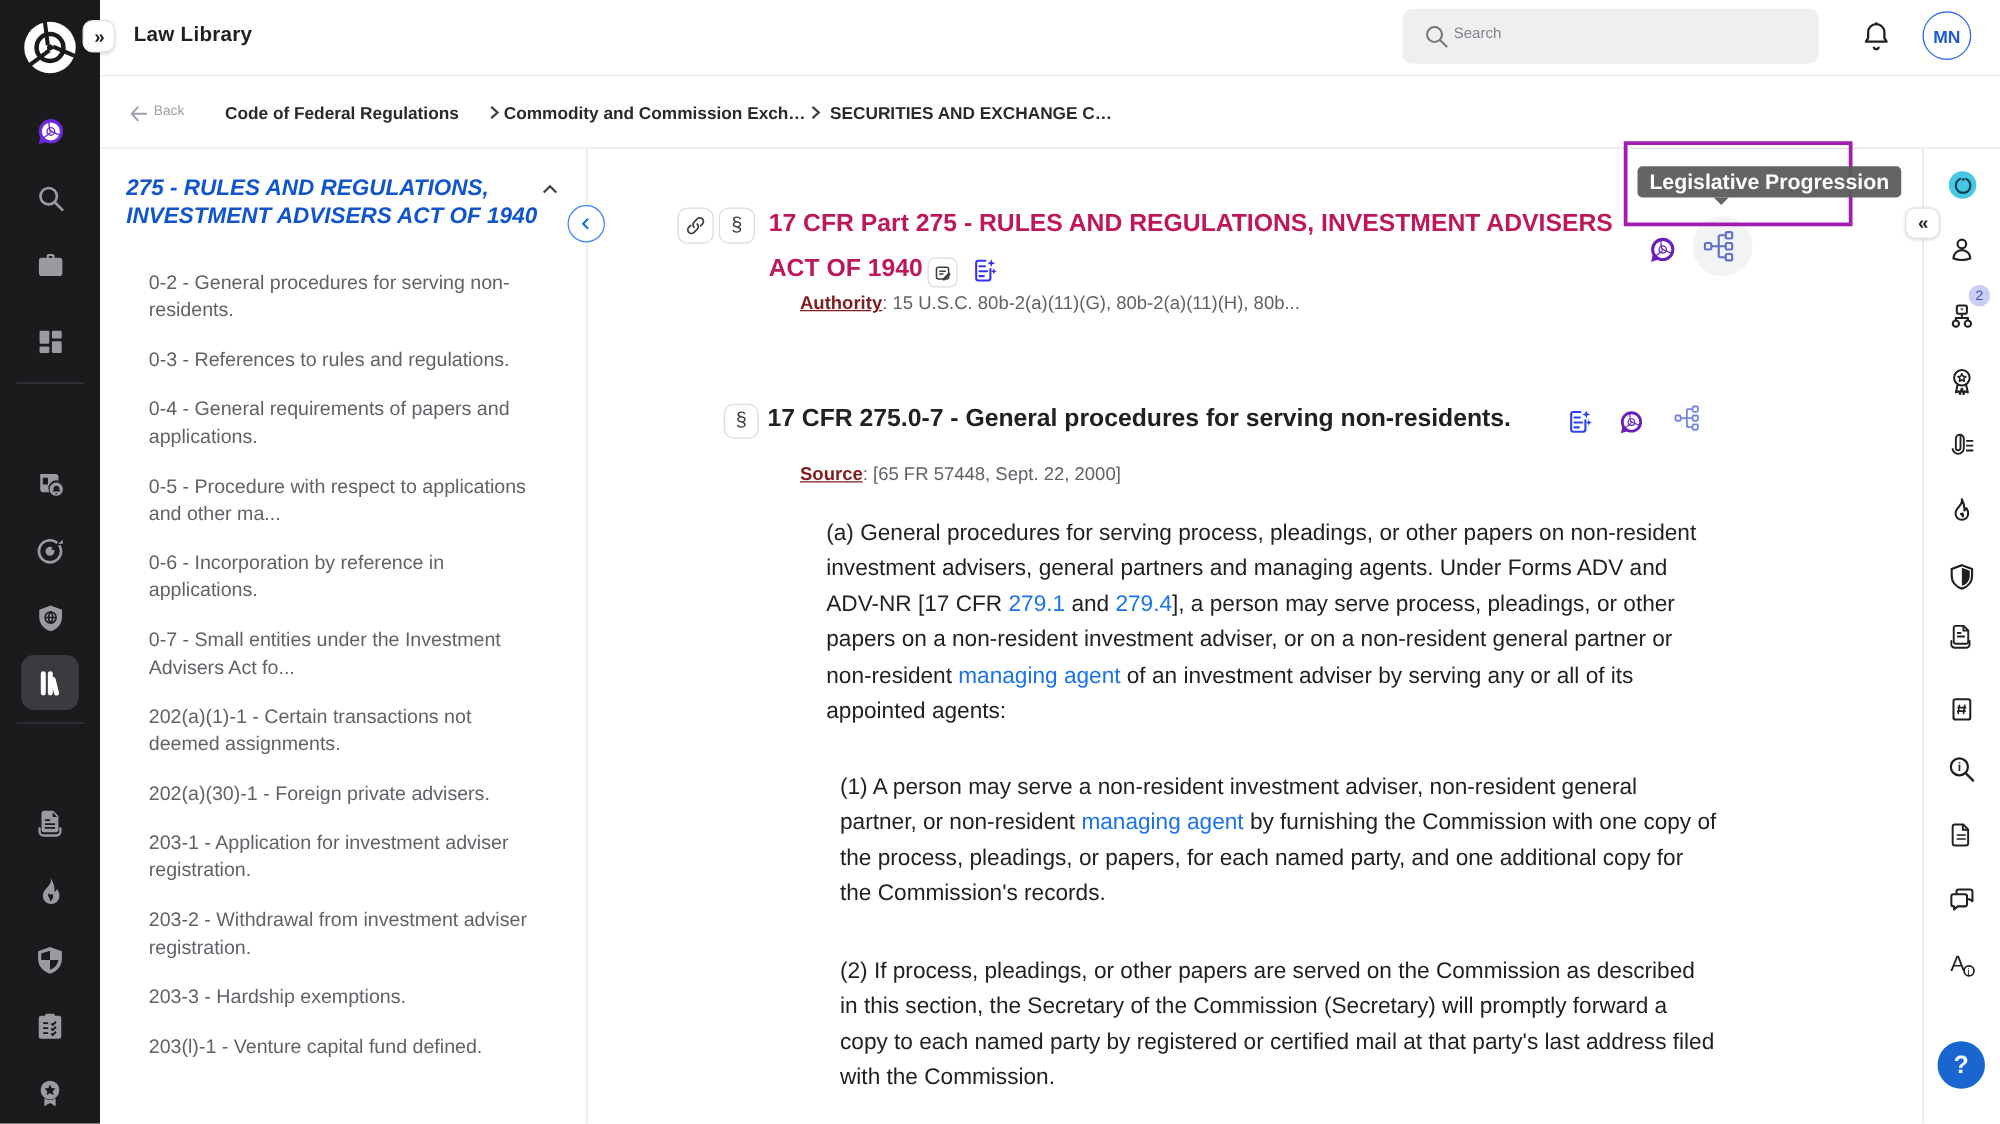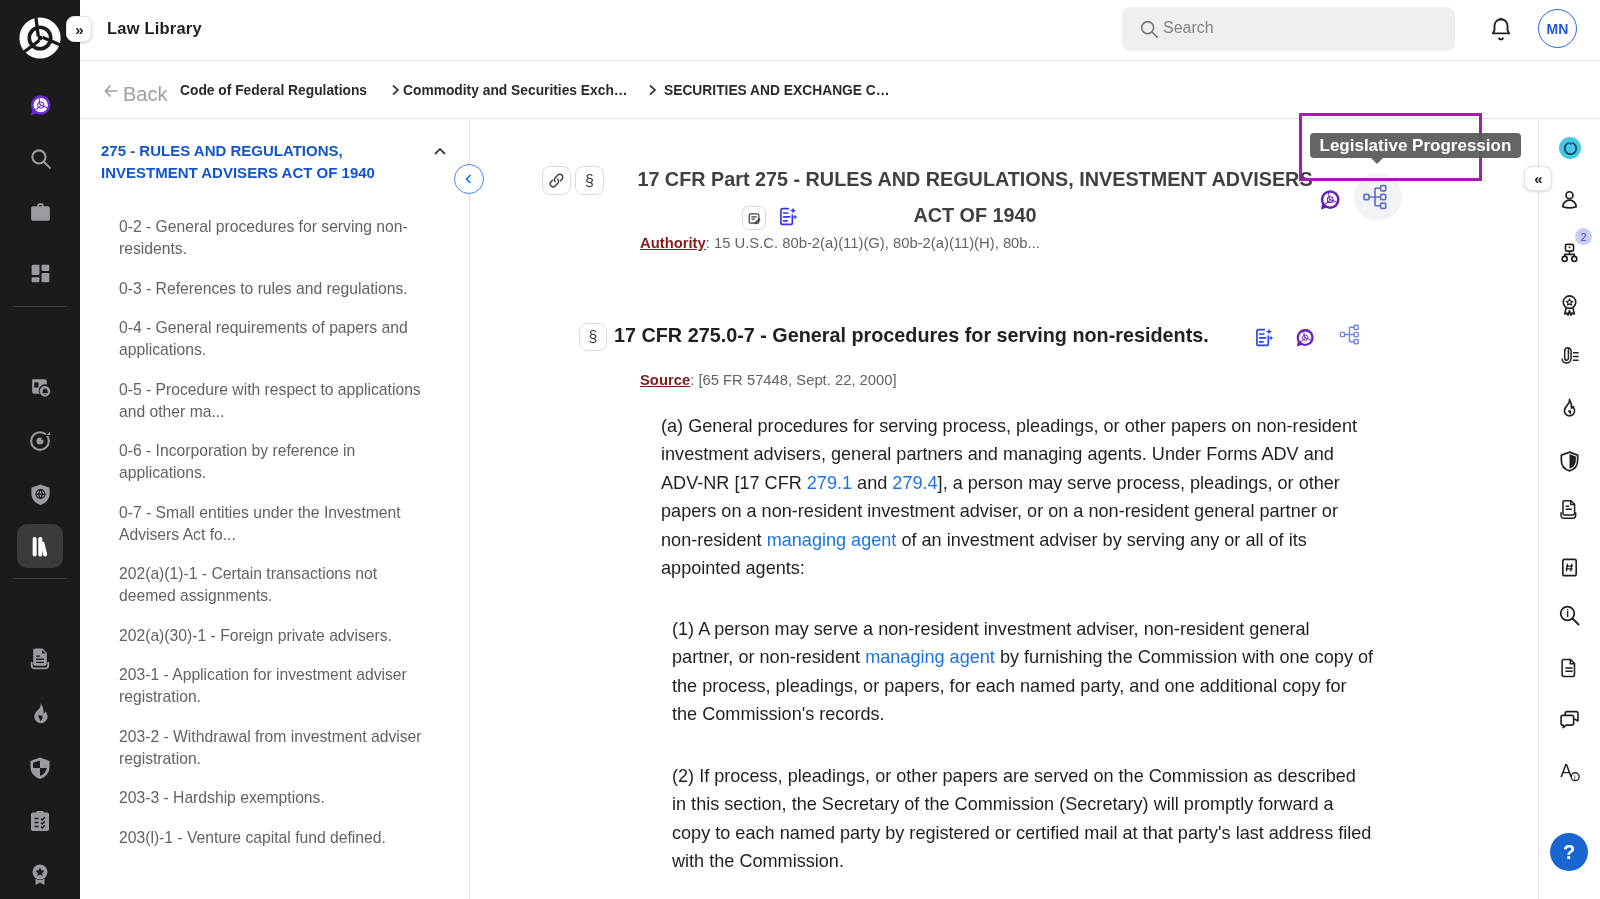--- a/index.html
+++ b/index.html
@@ -10,44 +10,44 @@
 #snav { position:absolute; left:0; top:0; width:80px; height:899px; background:#1b1b1e; z-index:5; }
 .sic { position:absolute; left:0; width:80px; display:flex; justify-content:center; color:#9a9aa0; }
 .sdiv { position:absolute; left:13px; width:54px; height:1px; background:#3c3c41; }
 #seltile { position:absolute; left:17px; top:524px; width:46px; height:44px; background:#3a3a3f; border-radius:10px; }
 
 #expbtn { position:absolute; left:66px; top:16px; width:26px; height:26px; background:#fff; border:1px solid #e3e3e6; border-radius:8px; box-shadow:0 1px 3px rgba(0,0,0,.18); z-index:9; display:flex; align-items:center; justify-content:center; font-weight:bold; font-size:15px; color:#202124; letter-spacing:-1px; }
 
 #topbar { position:absolute; left:80px; top:0; width:1520px; height:61px; background:#fff; border-bottom:1px solid #ececec; }
 #applbl { position:absolute; left:107px; top:19px; font-size:16.5px; font-weight:bold; color:#1f1f22; letter-spacing:.2px; }
 #search { position:absolute; left:1122px; top:7px; width:333px; height:44px; background:#efeff0; border-radius:8px; }
-#search .ph { position:absolute; left:41px; top:12px; font-size:16px; color:#7e848a; }
+#search .ph { position:absolute; left:41px; top:12px; font-size:12px; color:#7e848a; }
 
 #crumbs { position:absolute; left:80px; top:62px; width:1520px; height:57px; background:#fff; border-bottom:1px solid #e4e4e6; }
 .crumb { position:absolute; top:83px; font-size:13.8px; font-weight:bold; color:#2a2a2e; }
-.crumbgray { position:absolute; top:83px; font-size:20px; color:#9aa0a6; }
+.crumbgray { position:absolute; top:83px; font-size:11px; color:#9aa0a6; }
 .chev { position:absolute; top:82px; color:#5f6368; }
 
 #lpanel { position:absolute; left:80px; top:119px; width:390px; height:780px; background:#fff; }
 #lpanel-border { position:absolute; left:469px; top:119px; width:1px; height:780px; background:#e1e1e4; }
-#lphead { position:absolute; left:101px; top:140px; width:330px; font-size:15px; font-weight:bold; color:#1155cc; line-height:21.5px; }
+#lphead { position:absolute; left:101px; top:140px; width:330px; font-size:18px; font-weight:bold; color:#1155cc; line-height:21.5px;font-style:italic; }
 #lpchev { position:absolute; left:432px; top:144px; color:#3c4043; }
 #collbtn { position:absolute; left:454px; top:164px; width:30px; height:30px; background:#fff; border:1px solid #4285f4; border-radius:50%; z-index:6; display:flex; align-items:center; justify-content:center; color:#1a73e8; }
 #lplist { position:absolute; left:119px; top:216px; width:340px; font-size:15.7px; color:#5f6368; line-height:22px; }
 #lplist p { margin:0 0 17.5px 0; }
 
 #rrborder { position:absolute; left:1538px; top:119px; width:1px; height:780px; background:#e1e1e4; }
 .ric { position:absolute; left:1538px; width:62px; display:flex; justify-content:center; color:#1f2023; }
 #collbtn2 { position:absolute; left:1524px; top:166px; width:28px; height:25px; background:#fff; border:1px solid #e3e3e6; border-radius:8px; box-shadow:0 1px 3px rgba(0,0,0,.15); z-index:6; display:flex; align-items:center; justify-content:center; font-weight:bold; font-size:15px; color:#232327; letter-spacing:-1px; }
 #cyan { position:absolute; left:1559px; top:137px; width:22px; height:22px; border-radius:50%; background:#45c8e4; display:flex; align-items:center; justify-content:center; }
 #badge2 { position:absolute; left:1575px; top:228px; width:17px; height:17px; border-radius:50%; background:#c9cdf4; color:#3f51b5; font-size:11px; display:flex; align-items:center; justify-content:center; z-index:2; }
 #help { position:absolute; left:1550px; top:833px; width:38px; height:38px; border-radius:50%; background:#1a66d1; color:#fff; font-size:20px; font-weight:bold; display:flex; align-items:center; justify-content:center; }
 
 .sqbtn { position:absolute; width:29px; height:29px; border:1px solid #dadce0; border-radius:8px; background:#fff; display:flex; align-items:center; justify-content:center; color:#3c4043; }
-#h1 { position:absolute; left:615px; top:162px; width:720px; font-size:19.8px; font-weight:bold; color:#404040; line-height:35.5px;text-align:center; }
+#h1 { position:absolute; left:615px; top:162px; width:720px; font-size:19.8px; font-weight:bold; color:#be185d; line-height:35.5px; }
 #authority { position:absolute; left:640px; top:235px; font-size:14.8px; color:#5f6368; }
 #h2 { position:absolute; left:614px; top:324px; font-size:19.8px; font-weight:bold; color:#202124; }
 #source { position:absolute; left:640px; top:372px; font-size:14.8px; color:#5f6368; }
 .bodytext { position:absolute; font-size:18.1px; color:#1f2023; line-height:28.4px; }
 .bodytext a { color:#1a73e8; text-decoration:none; }
 b.dk { color:#7f1d1d;text-decoration:underline; }
 
 #purbox { position:absolute; left:1299px; top:113px; width:183px; height:68px; border:3px solid #a21caf; z-index:8; background:transparent; }
 #tip { position:absolute; left:1310px; top:133px; height:25px; padding:0 9.5px; background:rgba(92,92,92,.95); border-radius:4px; color:#fff; font-size:17px; font-weight:bold; display:flex; align-items:center; z-index:9; white-space:nowrap; }
 #tipcaret { position:absolute; left:1371px; top:158px; width:0; height:0; border-left:6px solid transparent; border-right:6px solid transparent; border-top:6px solid rgba(90,90,90,.93); z-index:9; }
@@ -204,21 +204,21 @@
 <div id="backarr" class="abs" style="left:102px; top:82px; color:#9aa0a6;"><svg width="18" height="18" viewBox="0 0 24 24">
       <g fill="none" stroke="#9aa0a6" stroke-width="2" stroke-linecap="round">
         <path d="M20 12 H5 M11 5 L4.5 12 L11 19" stroke-linejoin="round"></path>
       </g>
     </svg></div>
 <div class="crumbgray" style="left:123px;">Back</div>
 <div class="crumb" style="left:180px;">Code of Federal Regulations</div>
 <div class="chev" style="left:387px;"><svg width="16" height="16" viewBox="0 0 16 16">
       <path d="M6 3.5 L11 8 L6 12.5" fill="none" stroke="#3c4043" stroke-width="1.8"></path>
     </svg></div>
-<div class="crumb" style="left:403px;">Commodity and Securities Exch…</div>
+<div class="crumb" style="left:403px;">Commodity and Commission Exch…</div>
 <div class="chev" style="left:644px;"><svg width="16" height="16" viewBox="0 0 16 16">
       <path d="M6 3.5 L11 8 L6 12.5" fill="none" stroke="#3c4043" stroke-width="1.8"></path>
     </svg></div>
 <div class="crumb" style="left:664px;">SECURITIES AND EXCHANGE C…</div>
 
 <div id="lpanel"></div>
 <div id="lpanel-border"></div>
 <div id="lphead">275 - RULES AND REGULATIONS,<br>INVESTMENT ADVISERS ACT OF 1940</div>
 <div id="lpchev"><svg width="16" height="16" viewBox="0 0 16 16">
       <path d="M3 10 L8 5 L13 10" fill="none" stroke="#3c4043" stroke-width="1.8"></path>

